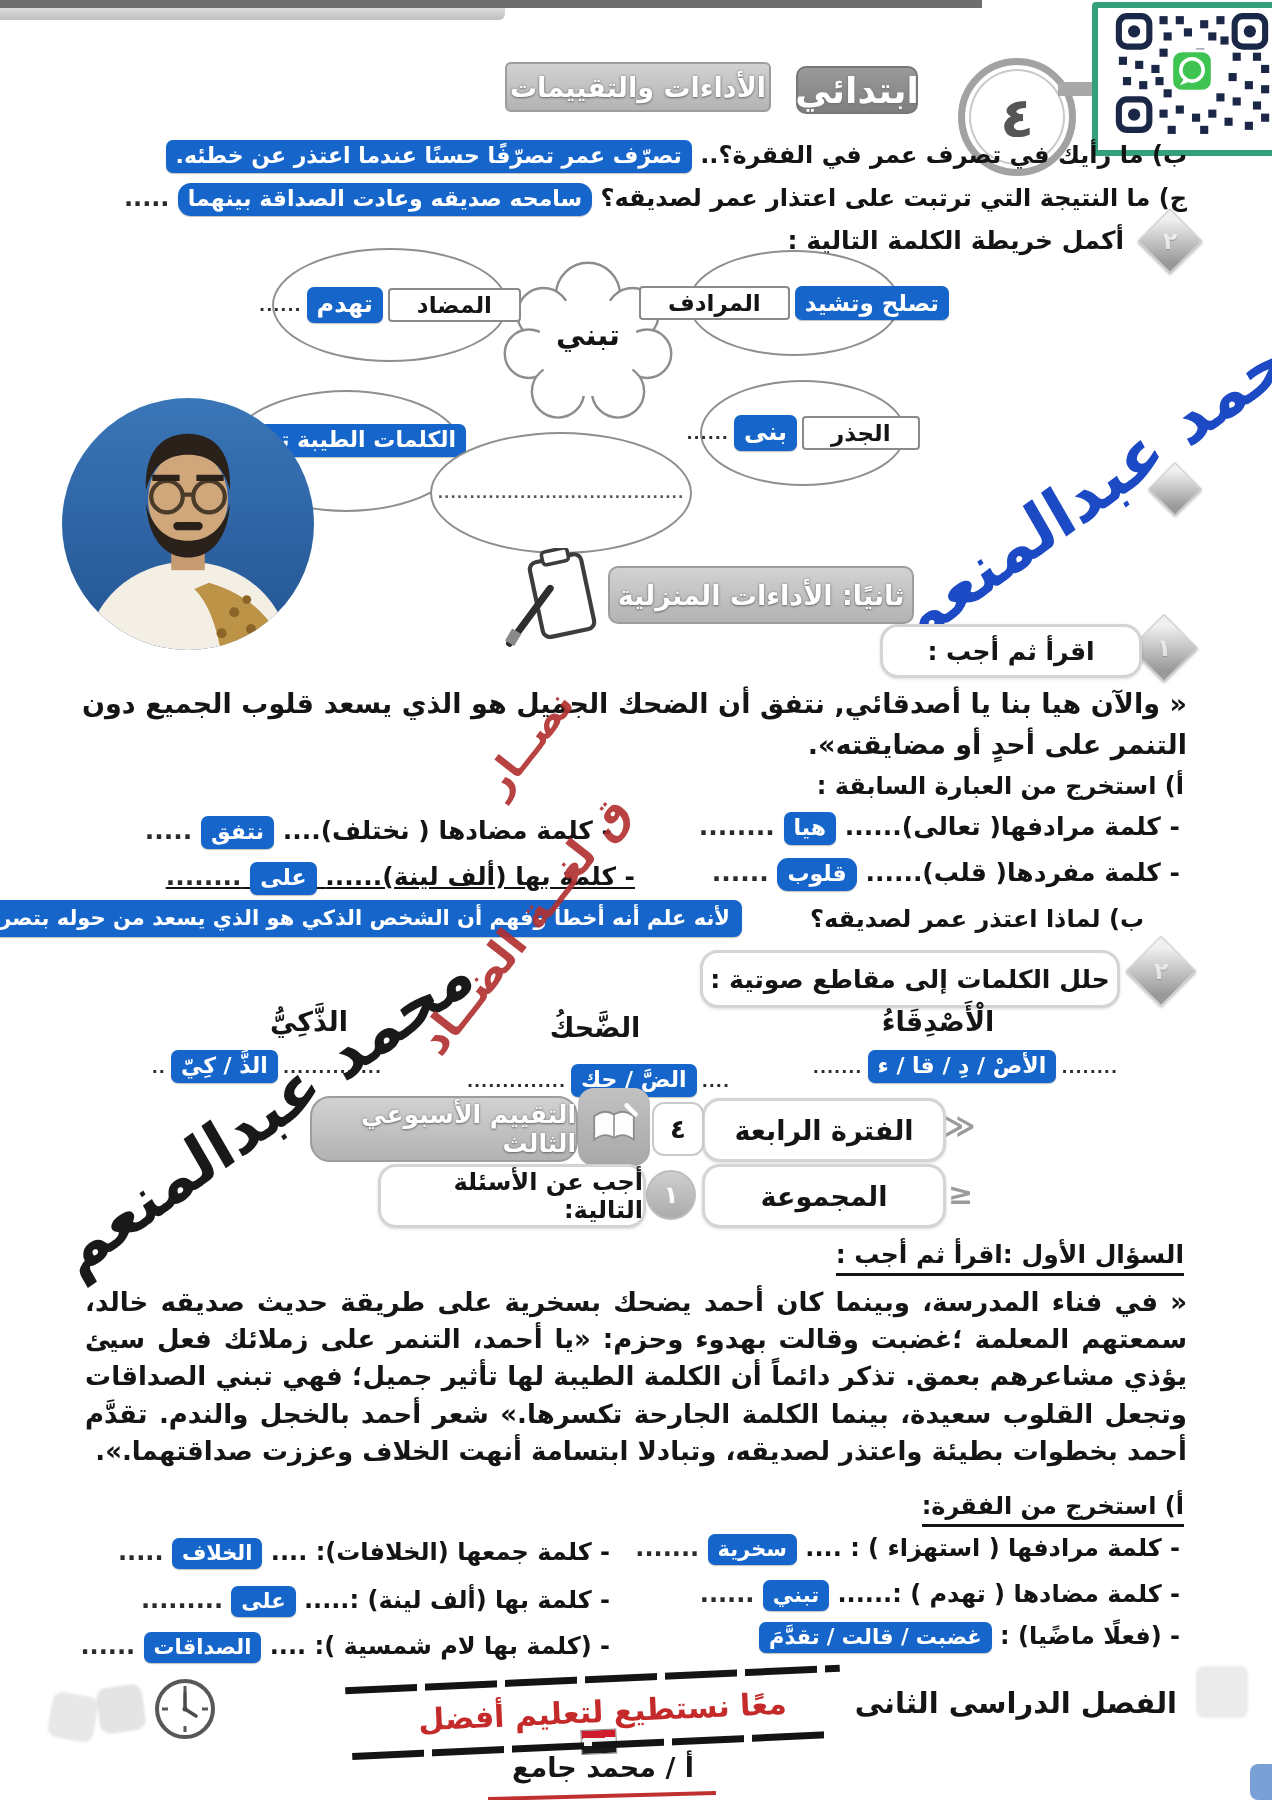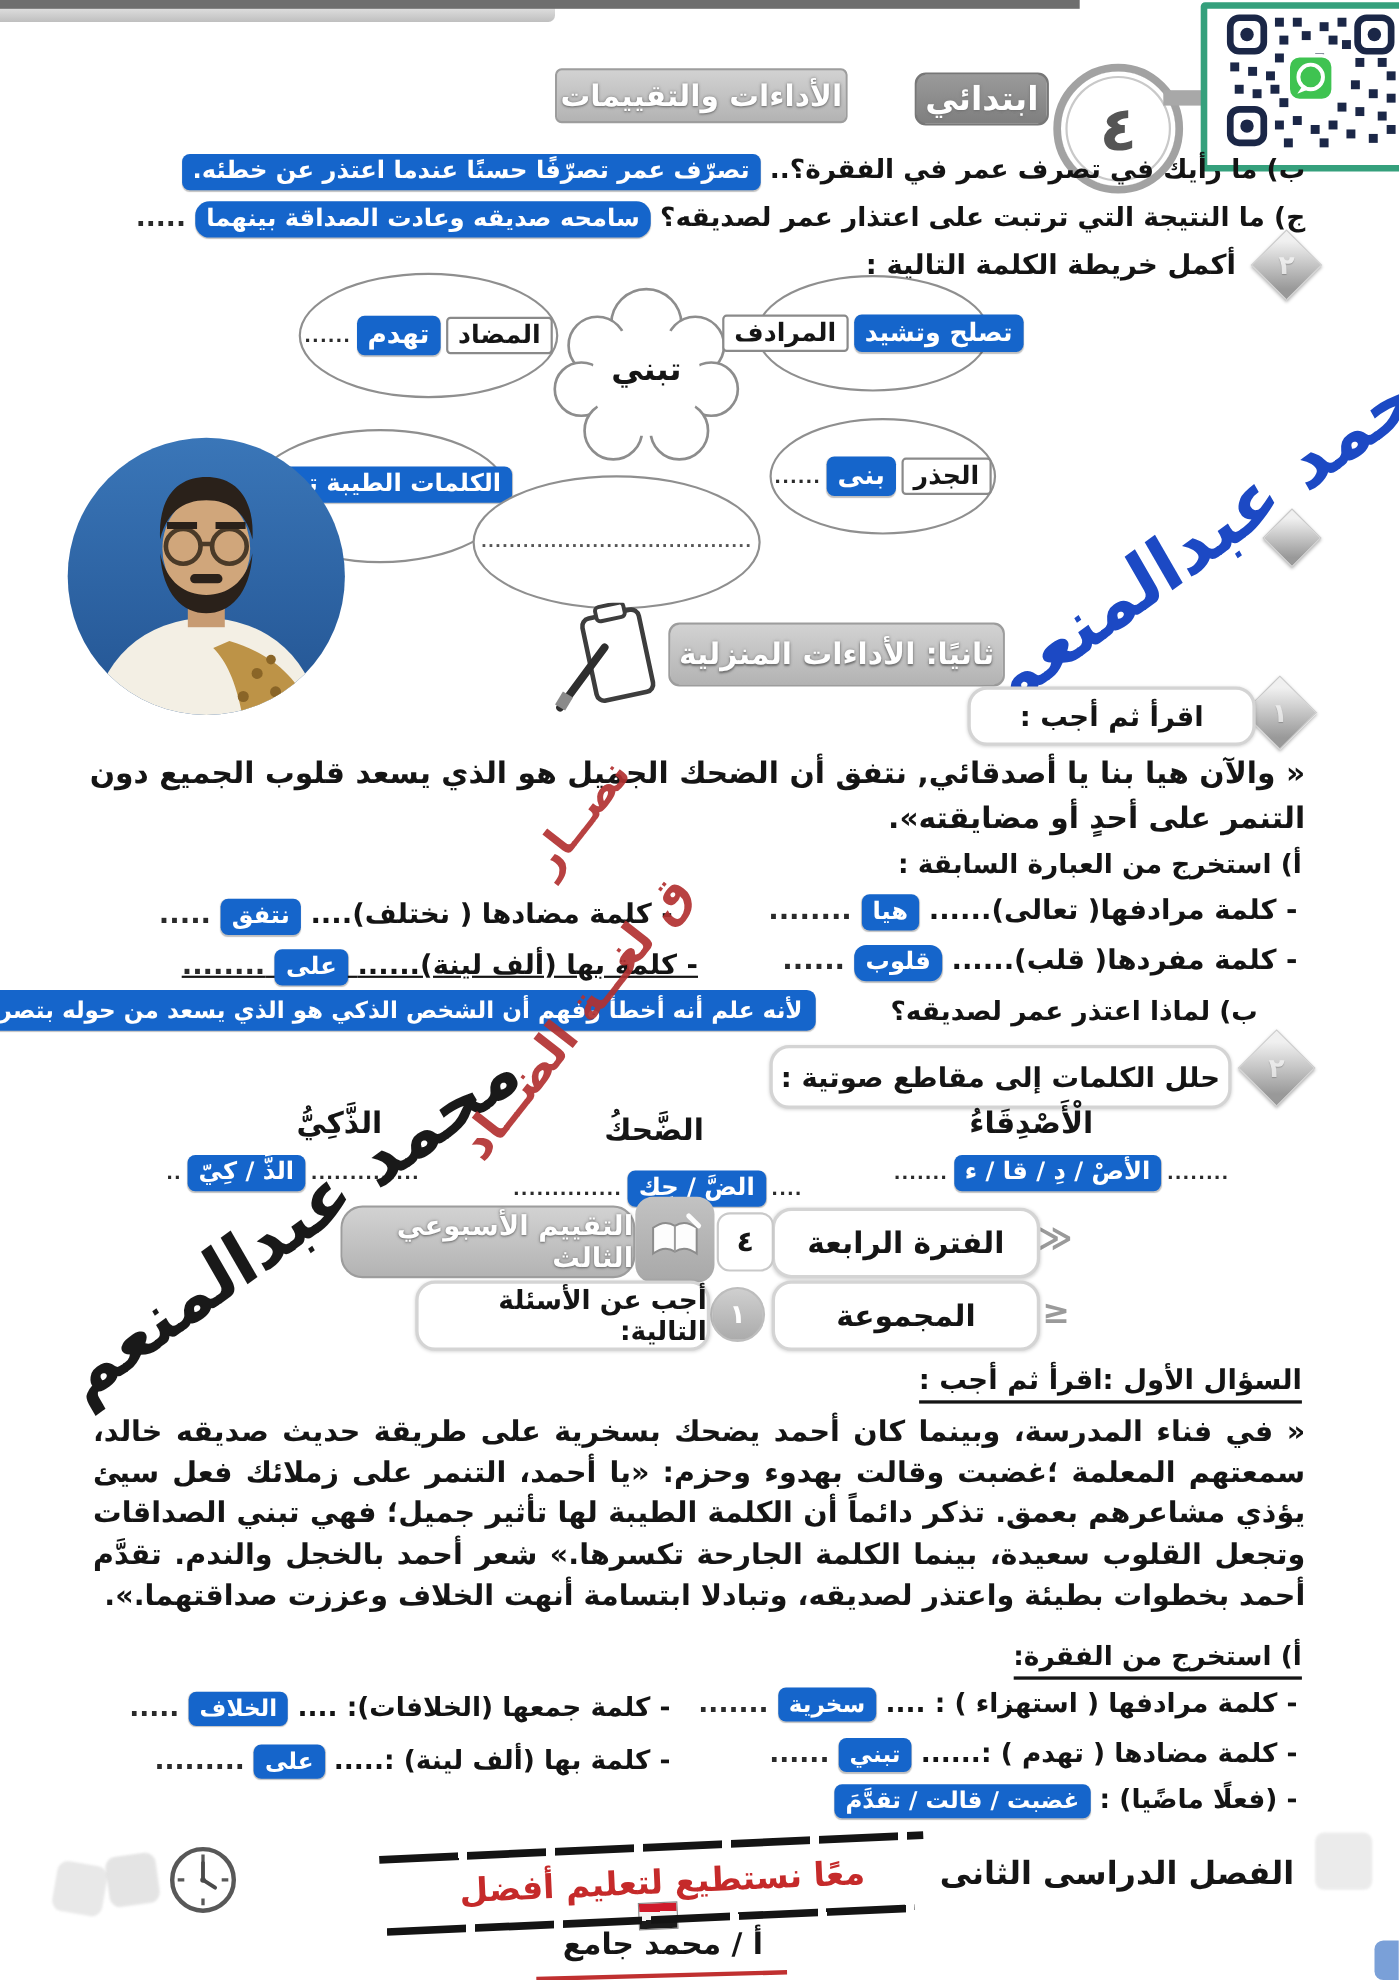--- a/index.html
+++ b/index.html
@@ -7,21 +7,21 @@
         overflow:hidden;font-family:"DejaVu Sans",sans-serif;direction:rtl;color:#151515;}
   .abs{position:absolute;}
   .b{font-weight:bold;}
   .q{font-weight:bold;color:#141414;}
   .ans{display:inline-block;background:#1565cb;color:#fff;font-weight:bold;border-radius:7px;
        padding:1px 10px;line-height:1.4;white-space:nowrap;box-shadow:0 1px 1px rgba(0,0,0,.25);}
   .dots{font-weight:bold;color:#2a2a2a;letter-spacing:1px;}
   .oval{position:absolute;border:2.5px solid #8f8f8f;border-radius:50%;background:#fff;
         display:flex;align-items:center;justify-content:center;gap:5px;}
   .labelbox{background:#fff;border:2px solid #8a8a8a;border-radius:4px;font-weight:bold;
-        padding:2px 9px;font-size:23px;white-space:nowrap;}
+        padding:2px 27px;font-size:23px;white-space:nowrap;}
   .graybanner{background:linear-gradient(180deg,#d2d2d2,#b3b3b3);border:2px solid #9d9d9d;
         border-radius:10px;color:#fff;font-weight:bold;display:flex;align-items:center;justify-content:center;
         text-shadow:0 1px 2px #6f6f6f,0 0 3px #8a8a8a;}
   .pill{background:#fff;border:3px solid #d4d4d4;border-radius:18px;display:flex;align-items:center;
         justify-content:center;font-weight:bold;box-shadow:0 1px 3px rgba(0,0,0,.15);}
   .diamond{position:absolute;background:linear-gradient(135deg,#f0f0f0 15%,#999 85%);
         border:1.5px solid #c8c8c8;transform:rotate(45deg);box-shadow:1px 1px 3px rgba(0,0,0,.3);}
   .diamond b{position:absolute;inset:0;display:flex;align-items:center;justify-content:center;
         transform:rotate(-45deg);color:#fdfdfd;text-shadow:0 1px 1px #777;}
   .uline{border-bottom:3px solid #141414;padding-bottom:4px;display:inline-block;}
@@ -38,21 +38,21 @@
 
 <div class="page">
 
   <div class="abs" style="left:0;top:88;width:505px;height:20px;background:linear-gradient(180deg,#f0f0f0,#bfbfbf);border-radius:0 6px 6px 0;"></div>
   <div class="abs" style="left:0;top:117;width:982px;height:8px;background:#6e6e6e;"></div>
 
   <div class="abs graybanner" style="left:505px;top:62px;width:262px;height:46px;font-size:27px;border-radius:6px;">
     <span>الأداءات والتقييمات</span>
   </div>
 
-  <div class="abs graybanner" style="left:832px;top:66px;width:118px;height:44px;font-size:30px;background:linear-gradient(180deg,#9a9a9a,#7f7f7f);border-color:#777;text-align:right;">
+  <div class="abs graybanner" style="left:796px;top:66px;width:118px;height:44px;font-size:36px;background:linear-gradient(180deg,#9a9a9a,#7f7f7f);border-color:#777;text-align:right;">
     <span>ابتدائي</span>
   </div>
 
   <div class="abs" style="left:958px;top:58px;width:104px;height:104px;border:7px solid #a2a2a2;border-radius:50%;
               display:flex;align-items:center;justify-content:center;background:#fff;box-shadow:inset 0 0 0 4px #fff,inset 0 0 0 6px #c9c9c9;">
     <span class="b" style="font-size:56px;color:#555;">٤</span>
   </div>
   <div class="abs" style="left:1058px;top:82px;width:38px;height:14px;background:#a8a8a8;"></div>
 
   <div class="abs" style="left:1092px;top:2px;width:176px;height:142px;background:#fff;border:6px solid #35a07c;border-radius:4px;">
@@ -336,20 +336,25 @@
   <div class="abs q" style="right:662px;top:1586px;font-size:24px;">
     <span>- كلمة بها (ألف لينة) :.....</span>
     <span class="ans" style="font-size:21px;">على</span>
     <span class="dots">.........</span>
   </div>
 
   <div class="abs q" style="right:92px;top:1622px;font-size:24px;">
     <span>- (فعلًا ماضًيا) :</span>
     <span class="ans" style="font-size:21px;">غضبت / قالت / تقدَّمَ</span>
   </div>
+  <div class="abs q" style="right:662px;top:1632px;font-size:24px;">
+    <span>- (كلمة بها لام شمسية ): ....</span>
+    <span class="ans" style="font-size:21px;">الصداقات</span>
+    <span class="dots">......</span>
+  </div>
 
   <div class="abs fade" style="left:1196px;top:1666px;width:52px;height:52px;background:#cfcfcf;border-radius:8px;"></div>
   <div class="abs b" style="right:95px;top:1686px;font-size:29px;">الفصل الدراسى الثانى</div>
 
   <div class="abs" style="left:345px;top:1676px;width:495px;height:7px;transform:rotate(-2.6deg);
               background:repeating-linear-gradient(90deg,#141414 0 72px,transparent 72px 80px);"></div>
   <div class="abs" style="left:398px;top:1694px;width:410px;transform:rotate(-2.6deg);text-align:center;">
     <span class="b" style="color:#c52a2a;font-size:30px;white-space:nowrap;">معًا نستطيع لتعليم أفضل</span><span class="flag"></span>
   </div>
   <div class="abs" style="left:352px;top:1742px;width:480px;height:7px;transform:rotate(-2.6deg);

